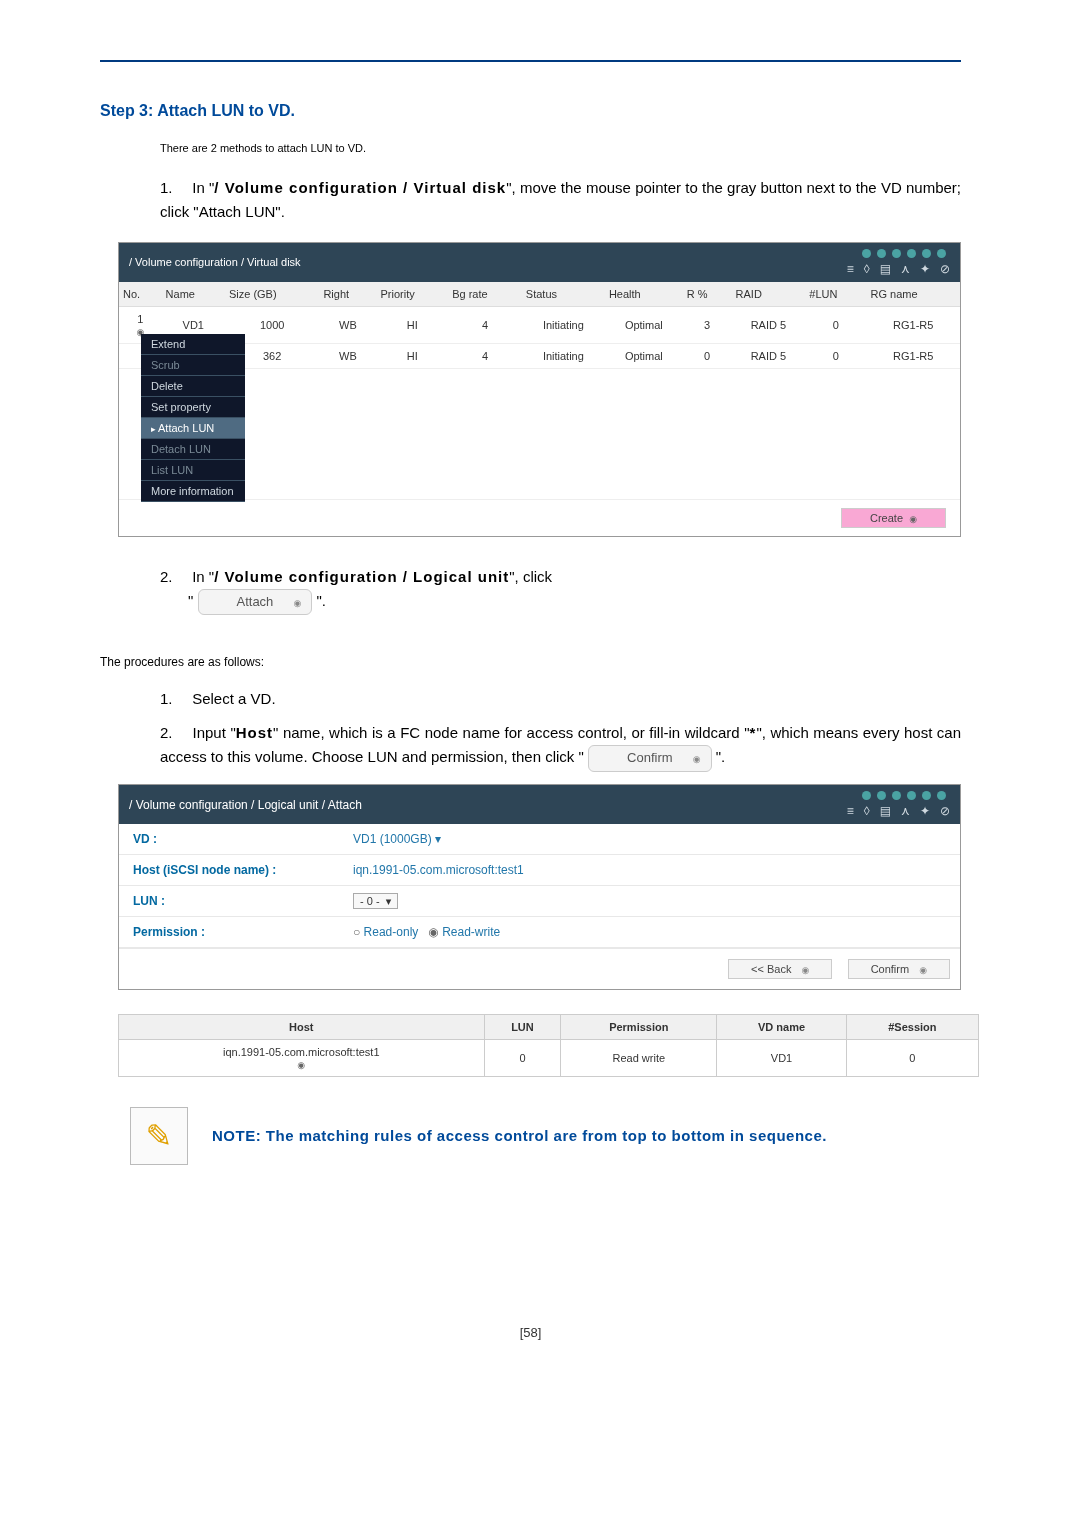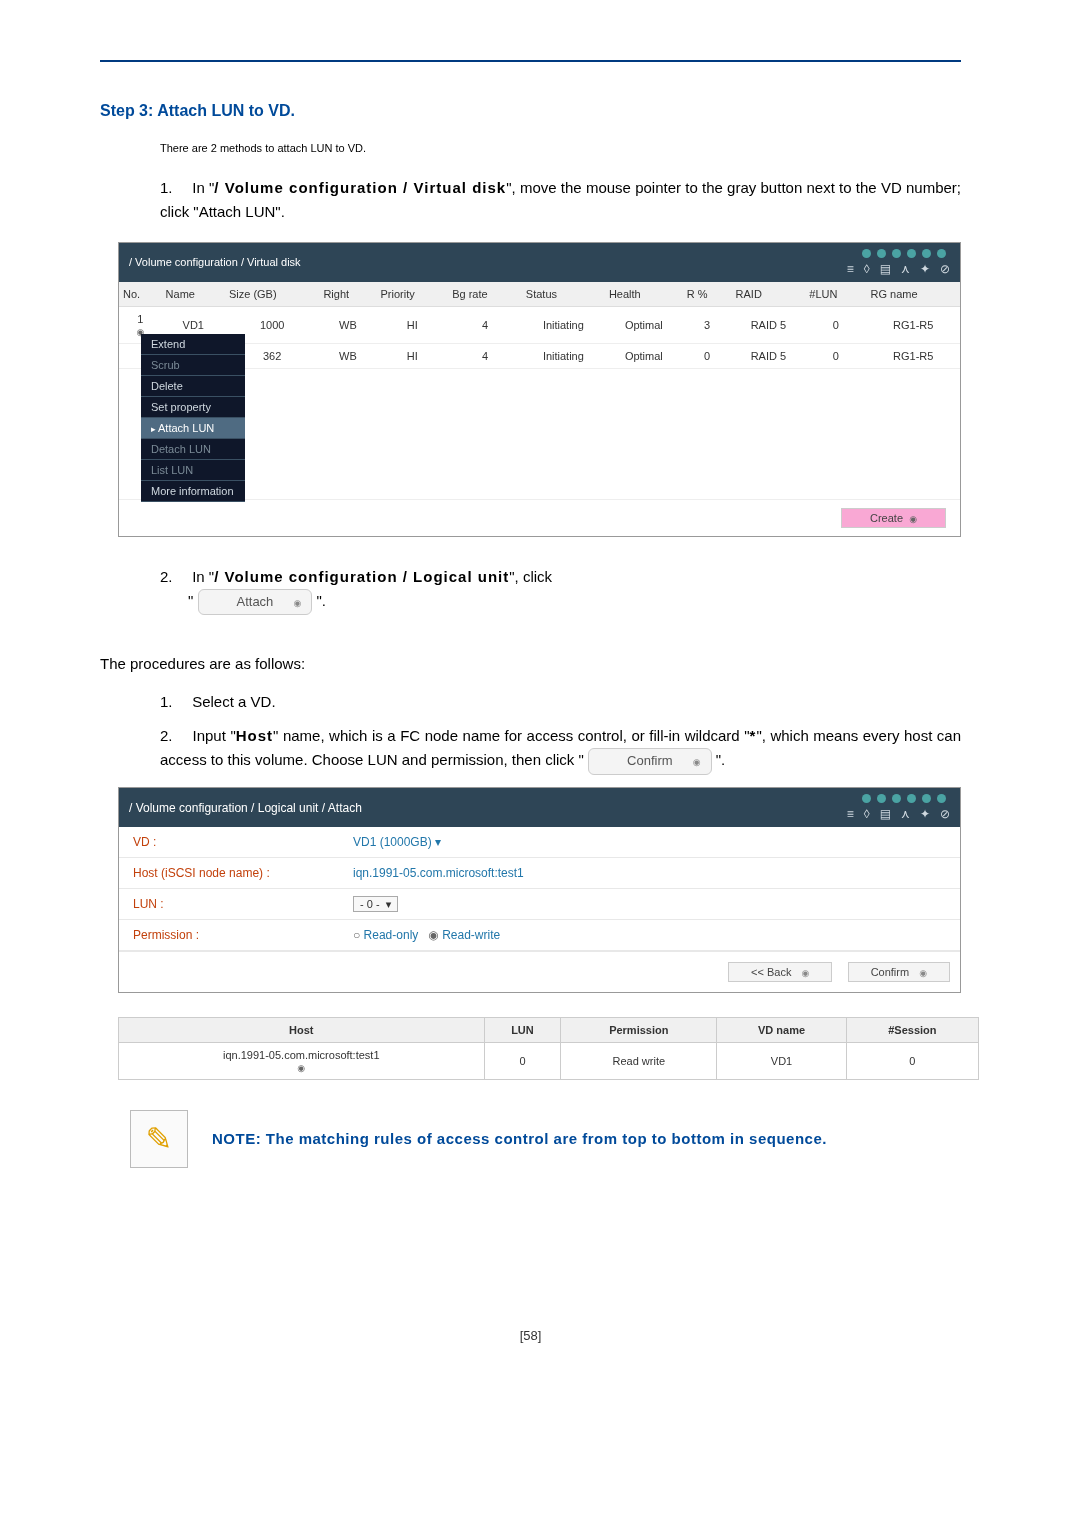--- a/index.html
+++ b/index.html
@@ -144,22 +144,22 @@
     font-size: 12px;
   }
   .form-row {
     display: flex;
     padding: 8px 14px;
     border-bottom: 1px solid #e8e8e8;
     background: #fff;
   }
   .form-label {
     width: 220px;
-    font-weight: normal;
-    color: #c2410c;
+    font-weight: bold;
+    color: #0369a1;
     font-size: 12px;
   }
   .form-val { color: #2277aa; font-size: 12px; }
   .select-mini {
     border: 1px solid #aaa;
     background: #f8f8f8;
     padding: 1px 6px;
     font-size: 11px;
     color: #333;
   }
@@ -341,21 +341,21 @@
   <div class="num-list">
     <span class="num">2.</span>
     <span>In "</span><span class="bold-path">/ Volume configuration / Logical unit</span><span>", click</span><br>
     <span style="margin-left:28px;">"</span>
     <span class="inline-btn"><span>Attach</span><span class="tiny-dot">◉</span></span>
     <span>".</span>
   </div>
 
   <div style="height:40px;"></div>
 
-  <div style="font-size:15px;margin-bottom:18px;">The procedures are as follows:</div>
+  <div style="font-size:12px;margin-bottom:18px;">The procedures are as follows:</div>
 
   <div class="num-list">
     <span class="num">1.</span>
     <span>Select a VD.</span>
   </div>
 
   <div class="num-list" style="margin-top:10px;">
     <span class="num">2.</span>
     <span>Input "</span><span class="bold-path">Host</span><span>" name, which is a FC node name for access control, or fill-in wildcard "</span><span class="bold-path">*</span><span>", which means every host can access to this volume. Choose LUN and permission, then click "</span>
     <span class="inline-btn"><span>Confirm</span><span class="tiny-dot">◉</span></span>

